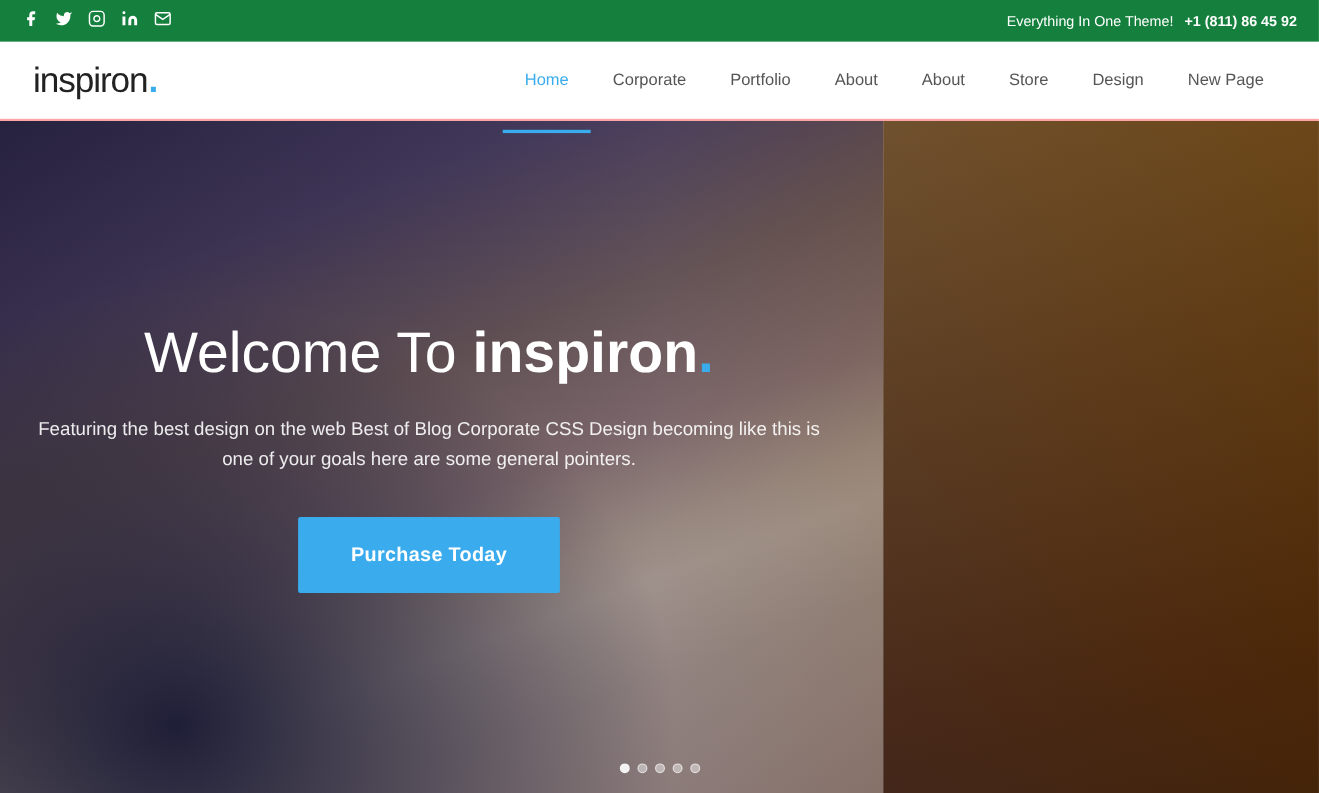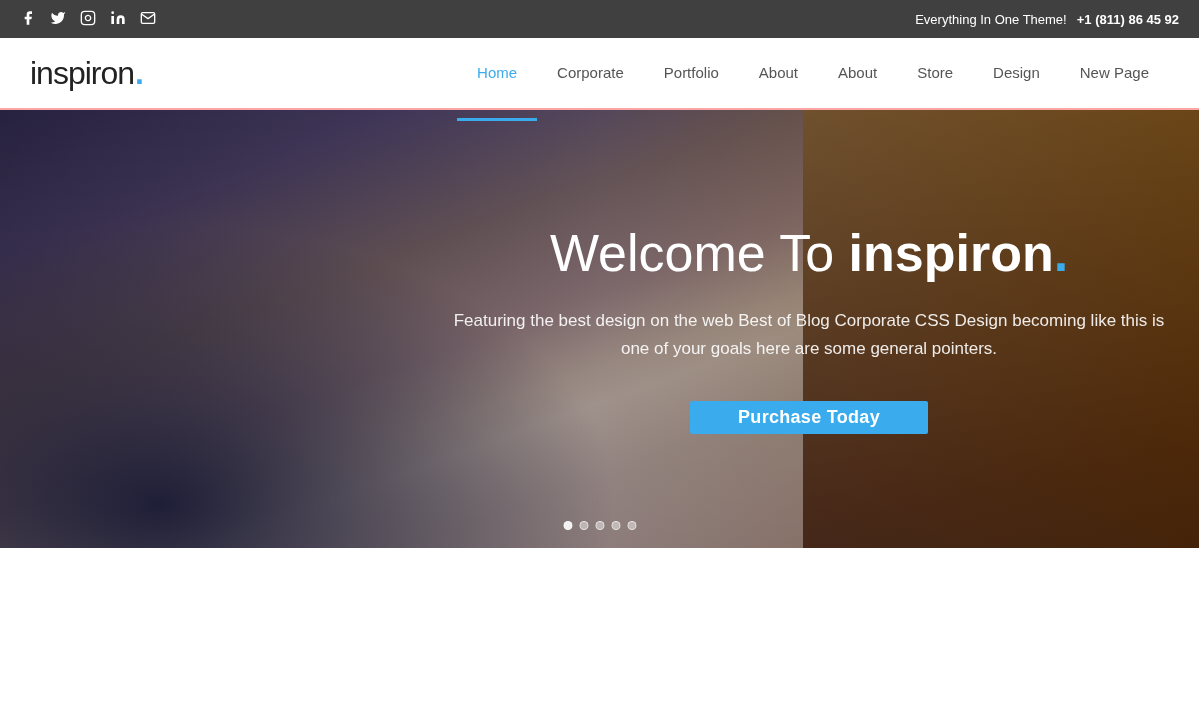--- a/index.html
+++ b/index.html
@@ -1,20 +1,20 @@
 <!DOCTYPE html>
 <html><head>
   <meta charset="utf-8">
   <style>
     * { margin: 0; padding: 0; box-sizing: border-box; }
     body { font-family: 'Helvetica Neue', Arial, sans-serif; width: 1199px; overflow-x: hidden; }
 
     
     .top-bar {
-      background-color: #404040;
+      background-color: #15803d;
       color: #fff;
       display: flex;
       align-items: center;
       justify-content: space-between;
       padding: 0 20px;
       height: 38px;
       font-size: 13px;
     }
     .top-bar-left { display: flex; align-items: center; gap: 14px; }
     .top-bar-right { display: flex; align-items: center; gap: 10px; }
@@ -70,25 +70,25 @@
       left: 0;
       right: 0;
       height: 3px;
       background: #3aabec;
     }
 
     
     .hero {
       position: relative;
       width: 1199px;
-      height: 438px;
+      height: 611px;
       overflow: hidden;
       display: flex;
       align-items: center;
-      justify-content: flex-end;
+      justify-content: flex-start;
     }
     .hero-bg {
       position: absolute;
       inset: 0;
       background: linear-gradient(
         to right,
         rgba(30,30,60,0.45) 0%,
         rgba(60,60,100,0.35) 50%,
         rgba(80,50,20,0.45) 100%
       );
@@ -121,21 +121,21 @@
       color: rgba(255,255,255,0.9);
       margin-bottom: 38px;
       font-weight: 300;
     }
     .btn-purchase {
       display: inline-block;
       background: #3aabec;
       color: #fff;
       font-size: 18px;
       font-weight: 600;
-      padding: 6px 48px;
+      padding: 24px 48px;
       border: none;
       cursor: pointer;
       border-radius: 2px;
       text-decoration: none;
       letter-spacing: 0.3px;
       transition: background 0.2s;
     }
 
     
     .slider-dots {

